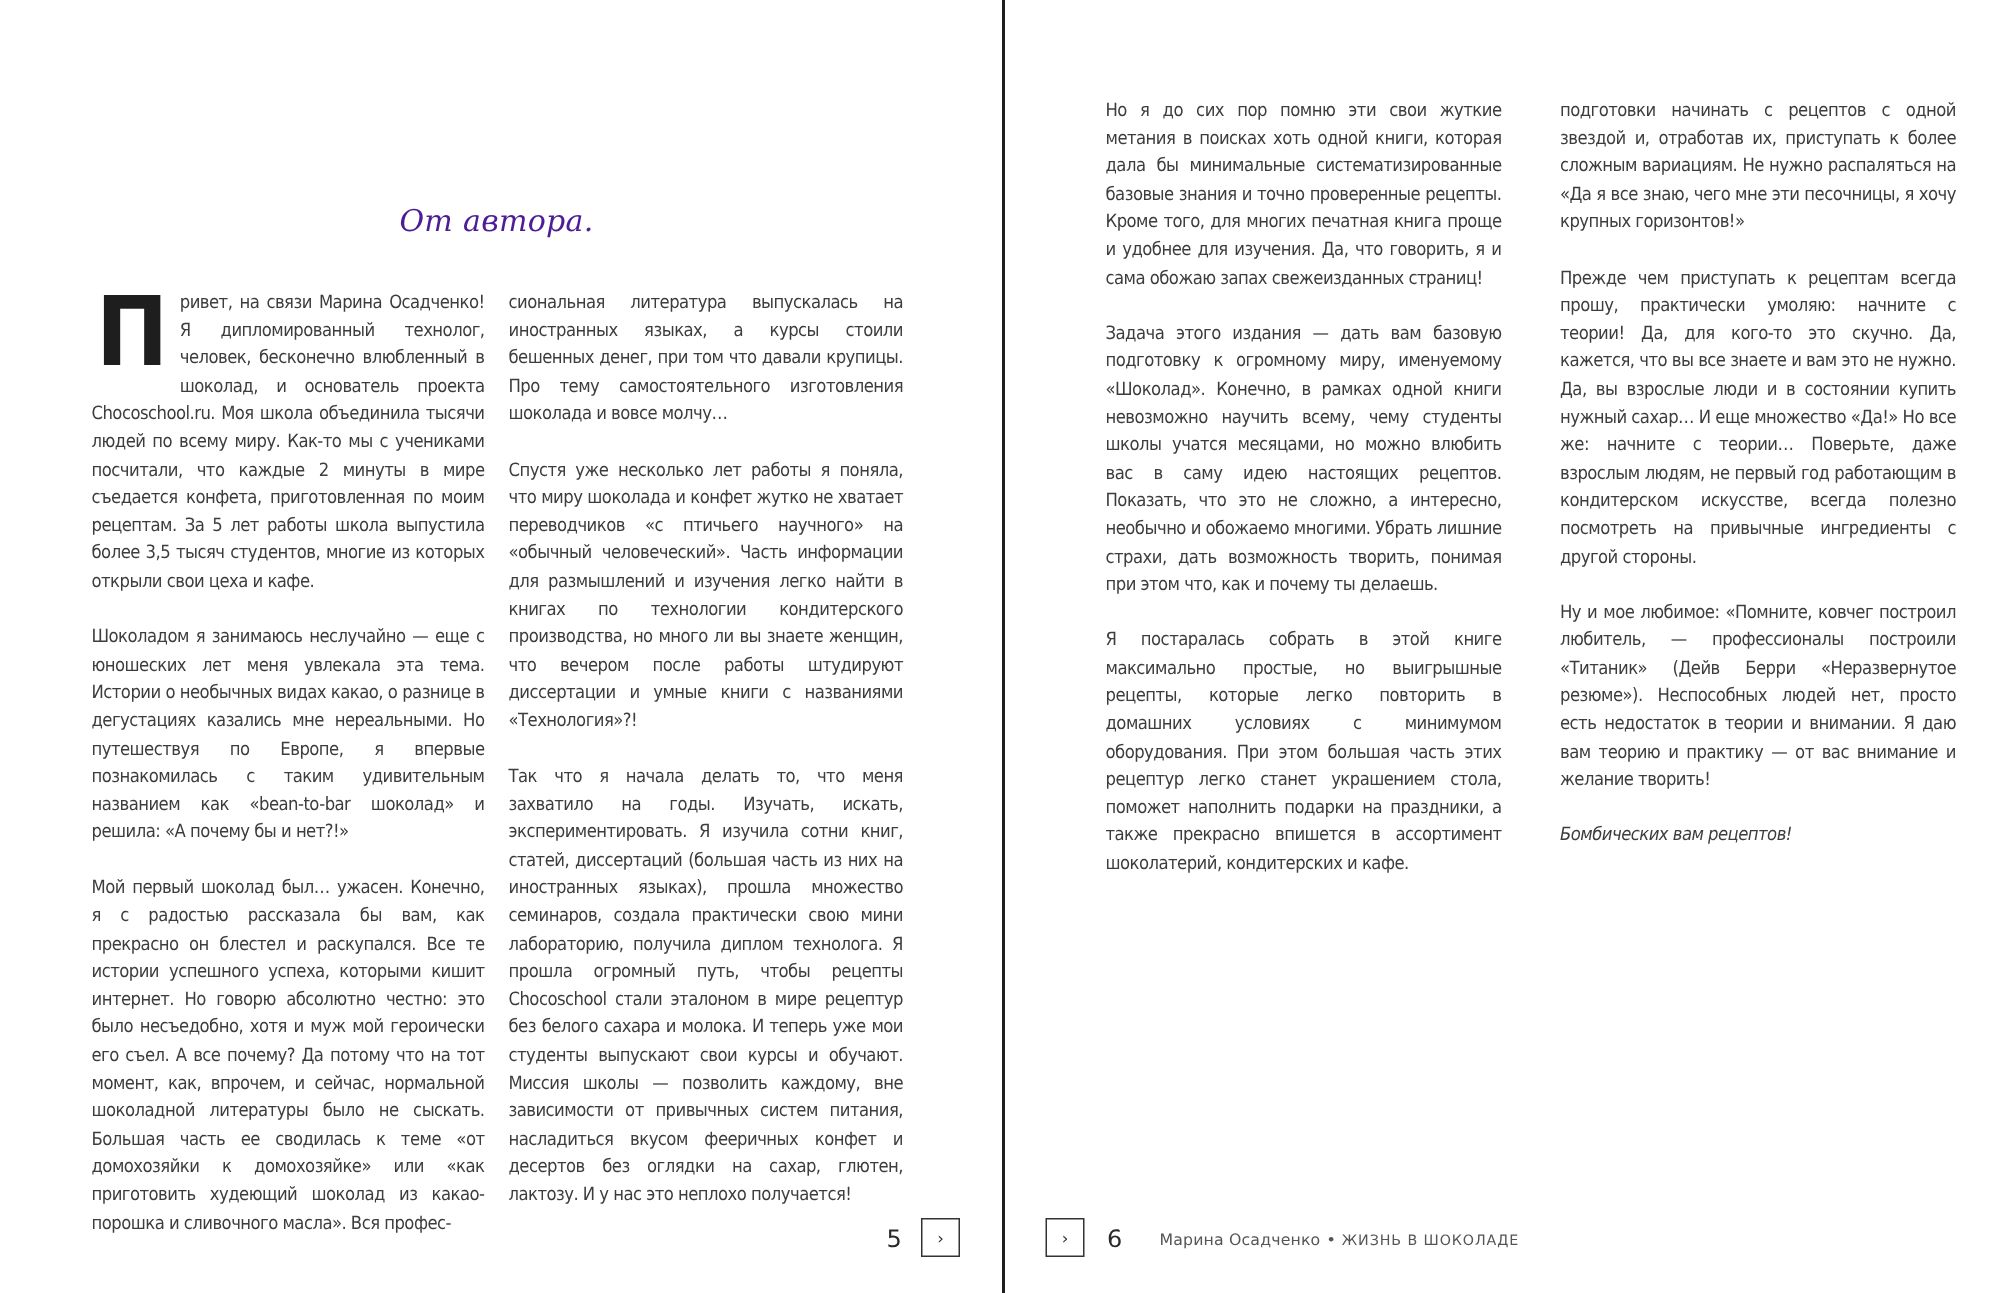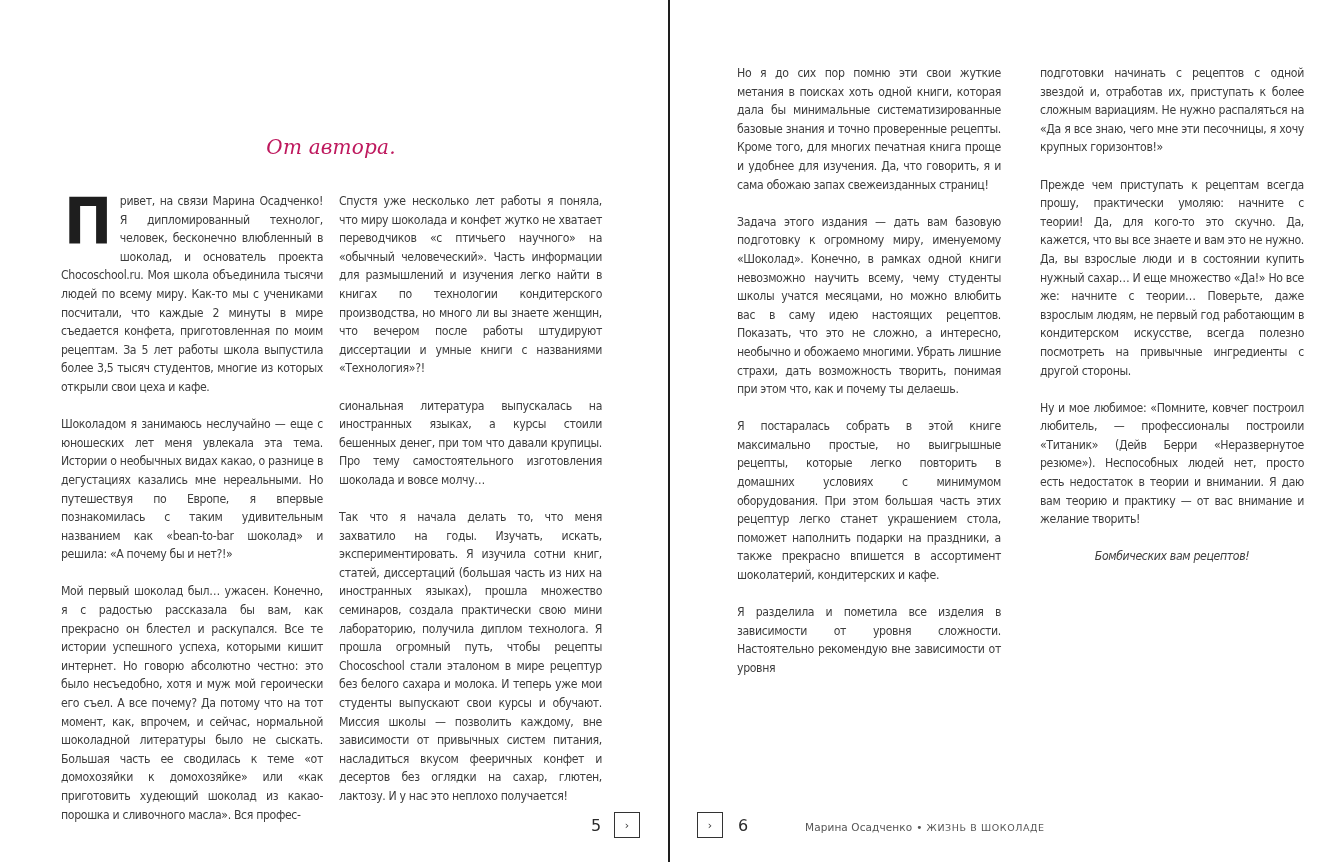--- a/index.html
+++ b/index.html
@@ -1,65 +1,64 @@
 <!DOCTYPE html>
 <html><head>
 <meta charset="utf-8">
 <style>
   html, body { margin: 0; padding: 0; background: #ffffff; }
   body { width: 1337px; height: 862px; position: relative; overflow: hidden;
          font-family: "DejaVu Sans", sans-serif; color: #3a3a3a; }
   .spread { position: absolute; left: 0; top: 0; width: 1337px; height: 862px; }
   .divider { position: absolute; left: 668px; top: 0; width: 2px; height: 862px; background: #1e1e1e; }
   .title { position: absolute; left: 0; width: 662px; top: 135px; text-align: center;
-           font-family: "DejaVu Serif", serif; font-style: italic; font-size: 20px; color: #be185d; letter-spacing: 0.2px; }
+           font-family: "DejaVu Serif", serif; font-style: italic; font-size: 20px; color: #4c1d95; letter-spacing: 0.2px; }
   .col { position: absolute; font-size: 12.2px; line-height: 18.6px; text-align: justify; color: #3d3d3d;
          font-family: "DejaVu Sans Condensed", "DejaVu Sans", sans-serif; font-stretch: condensed; letter-spacing: -0.35px; }
   .col p { margin: 0 0 18.6px 0; }
   .c1 { left: 61px; top: 192px; width: 262px; }
   .c2 { left: 339px; top: 192px; width: 263px; }
   .c3 { left: 737px; top: 64px; width: 264px; }
   .c4 { left: 1040px; top: 64px; width: 264px; }
   .dropcap { float: left; font-size: 64px; line-height: 52px; font-weight: bold; color: #1e1e1e;
              margin: 4px 8px 0 3px; font-family: "DejaVu Sans", sans-serif; font-stretch: condensed; }
-  .signature { text-align: center; font-style: italic; }
+  .signature { text-align: left; font-style: italic; }
   .signature div { line-height: 18.6px; }
   .pagenum { position: absolute; top: 816px; font-size: 16px; color: #2a2a2a; font-family: "DejaVu Sans", sans-serif; }
   .navbtn { position: absolute; top: 812px; width: 26px; height: 26px; border: 1px solid #333; box-sizing: border-box;
             display: flex; align-items: center; justify-content: center; font-size: 11px; color: #333; cursor: pointer; background: #fff; }
-  .running { position: absolute; left: 805px; top: 821px; font-size: 10.5px; color: #555; letter-spacing: 0.1px; }
+  .running { position: absolute; left: 773px; top: 821px; font-size: 10.5px; color: #555; letter-spacing: 0.1px; }
   .running .bullet { margin: 0 4px; }
   .running .book { font-size: 9.5px; letter-spacing: 0.6px; text-transform: uppercase; }
 </style>
 </head>
 <body>
 
 <div class="spread">
 
   <div class="title">От автора.</div>
 
   <div class="col c1">
     <p><span class="dropcap">П</span><span>ривет, на связи Марина Осадченко! Я дипломированный технолог, человек, бесконечно влюбленный в шоколад, и основатель проекта Chocoschool.ru. Моя школа объединила тысячи людей по всему миру. Как-то мы с учениками посчитали, что каждые 2 минуты в мире съедается конфета, приготовленная по моим рецептам. За 5 лет работы школа выпустила более 3,5 тысяч студентов, многие из которых открыли свои цеха и кафе.</span></p>
     <p>Шоколадом я занимаюсь неслучайно — еще с юношеских лет меня увлекала эта тема. Истории о необычных видах какао, о разнице в дегустациях казались мне нереальными. Но путешествуя по Европе, я впервые познакомилась с таким удивительным названием как «bean-to-bar шоколад» и решила: «А почему бы и нет?!»</p>
     <p>Мой первый шоколад был… ужасен. Конечно, я с радостью рассказала бы вам, как прекрасно он блестел и раскупался. Все те истории успешного успеха, которыми кишит интернет. Но говорю абсолютно честно: это было несъедобно, хотя и муж мой героически его съел. А все почему? Да потому что на тот момент, как, впрочем, и сейчас, нормальной шоколадной литературы было не сыскать. Большая часть ее сводилась к теме «от домохозяйки к домохозяйке» или «как приготовить худеющий шоколад из какао-порошка и сливочного масла». Вся профес-</p>
   </div>
 
   <div class="col c2">
+    <p>сиональная литература выпускалась на иностранных языках, а курсы стоили бешенных денег, при том что давали крупицы. Про тему самостоятельного изготовления шоколада и вовсе молчу…</p>
     <p>Спустя уже несколько лет работы я поняла, что миру шоколада и конфет жутко не хватает переводчиков «с птичьего научного» на «обычный человеческий». Часть информации для размышлений и изучения легко найти в книгах по технологии кондитерского производства, но много ли вы знаете женщин, что вечером после работы штудируют диссертации и умные книги с названиями «Технология»?!</p>
-    <p>сиональная литература выпускалась на иностранных языках, а курсы стоили бешенных денег, при том что давали крупицы. Про тему самостоятельного изготовления шоколада и вовсе молчу…</p>
     <p>Так что я начала делать то, что меня захватило на годы. Изучать, искать, экспериментировать. Я изучила сотни книг, статей, диссертаций (большая часть из них на иностранных языках), прошла множество семинаров, создала практически свою мини лабораторию, получила диплом технолога. Я прошла огромный путь, чтобы рецепты Chocoschool стали эталоном в мире рецептур без белого сахара и молока. И теперь уже мои студенты выпускают свои курсы и обучают. Миссия школы — позволить каждому, вне зависимости от привычных систем питания, насладиться вкусом фееричных конфет и десертов без оглядки на сахар, глютен, лактозу. И у нас это неплохо получается!</p>
   </div>
 
   <div class="divider"></div>
 
   <div class="col c3">
     <p>Но я до сих пор помню эти свои жуткие метания в поисках хоть одной книги, которая дала бы минимальные систематизированные базовые знания и точно проверенные рецепты. Кроме того, для многих печатная книга проще и удобнее для изучения. Да, что говорить, я и сама обожаю запах свежеизданных страниц!</p>
     <p>Задача этого издания — дать вам базовую подготовку к огромному миру, именуемому «Шоколад». Конечно, в рамках одной книги невозможно научить всему, чему студенты школы учатся месяцами, но можно влюбить вас в саму идею настоящих рецептов. Показать, что это не сложно, а интересно, необычно и обожаемо многими. Убрать лишние страхи, дать возможность творить, понимая при этом что, как и почему ты делаешь.</p>
     <p>Я постаралась собрать в этой книге максимально простые, но выигрышные рецепты, которые легко повторить в домашних условиях с минимумом оборудования. При этом большая часть этих рецептур легко станет украшением стола, поможет наполнить подарки на праздники, а также прекрасно впишется в ассортимент шоколатерий, кондитерских и кафе.</p>
-    <p>Я разделила и пометила все изделия в зависимости от уровня сложности. Настоятельно рекомендую вне зависимости от уровня</p>
   </div>
 
   <div class="col c4">
     <p>подготовки начинать с рецептов с одной звездой и, отработав их, приступать к более сложным вариациям. Не нужно распаляться на «Да я все знаю, чего мне эти песочницы, я хочу крупных горизонтов!»</p>
     <p>Прежде чем приступать к рецептам всегда прошу, практически умоляю: начните с теории! Да, для кого-то это скучно. Да, кажется, что вы все знаете и вам это не нужно. Да, вы взрослые люди и в состоянии купить нужный сахар… И еще множество «Да!» Но все же: начните с теории… Поверьте, даже взрослым людям, не первый год работающим в кондитерском искусстве, всегда полезно посмотреть на привычные ингредиенты с другой стороны.</p>
     <p>Ну и мое любимое: «Помните, ковчег построил любитель, — профессионалы построили «Титаник» (Дейв Берри «Неразвернутое резюме»). Неспособных людей нет, просто есть недостаток в теории и внимании. Я даю вам теорию и практику — от вас внимание и желание творить!</p>
     <div class="signature">
       <div>Бомбических вам рецептов!</div>
     </div>
   </div>

